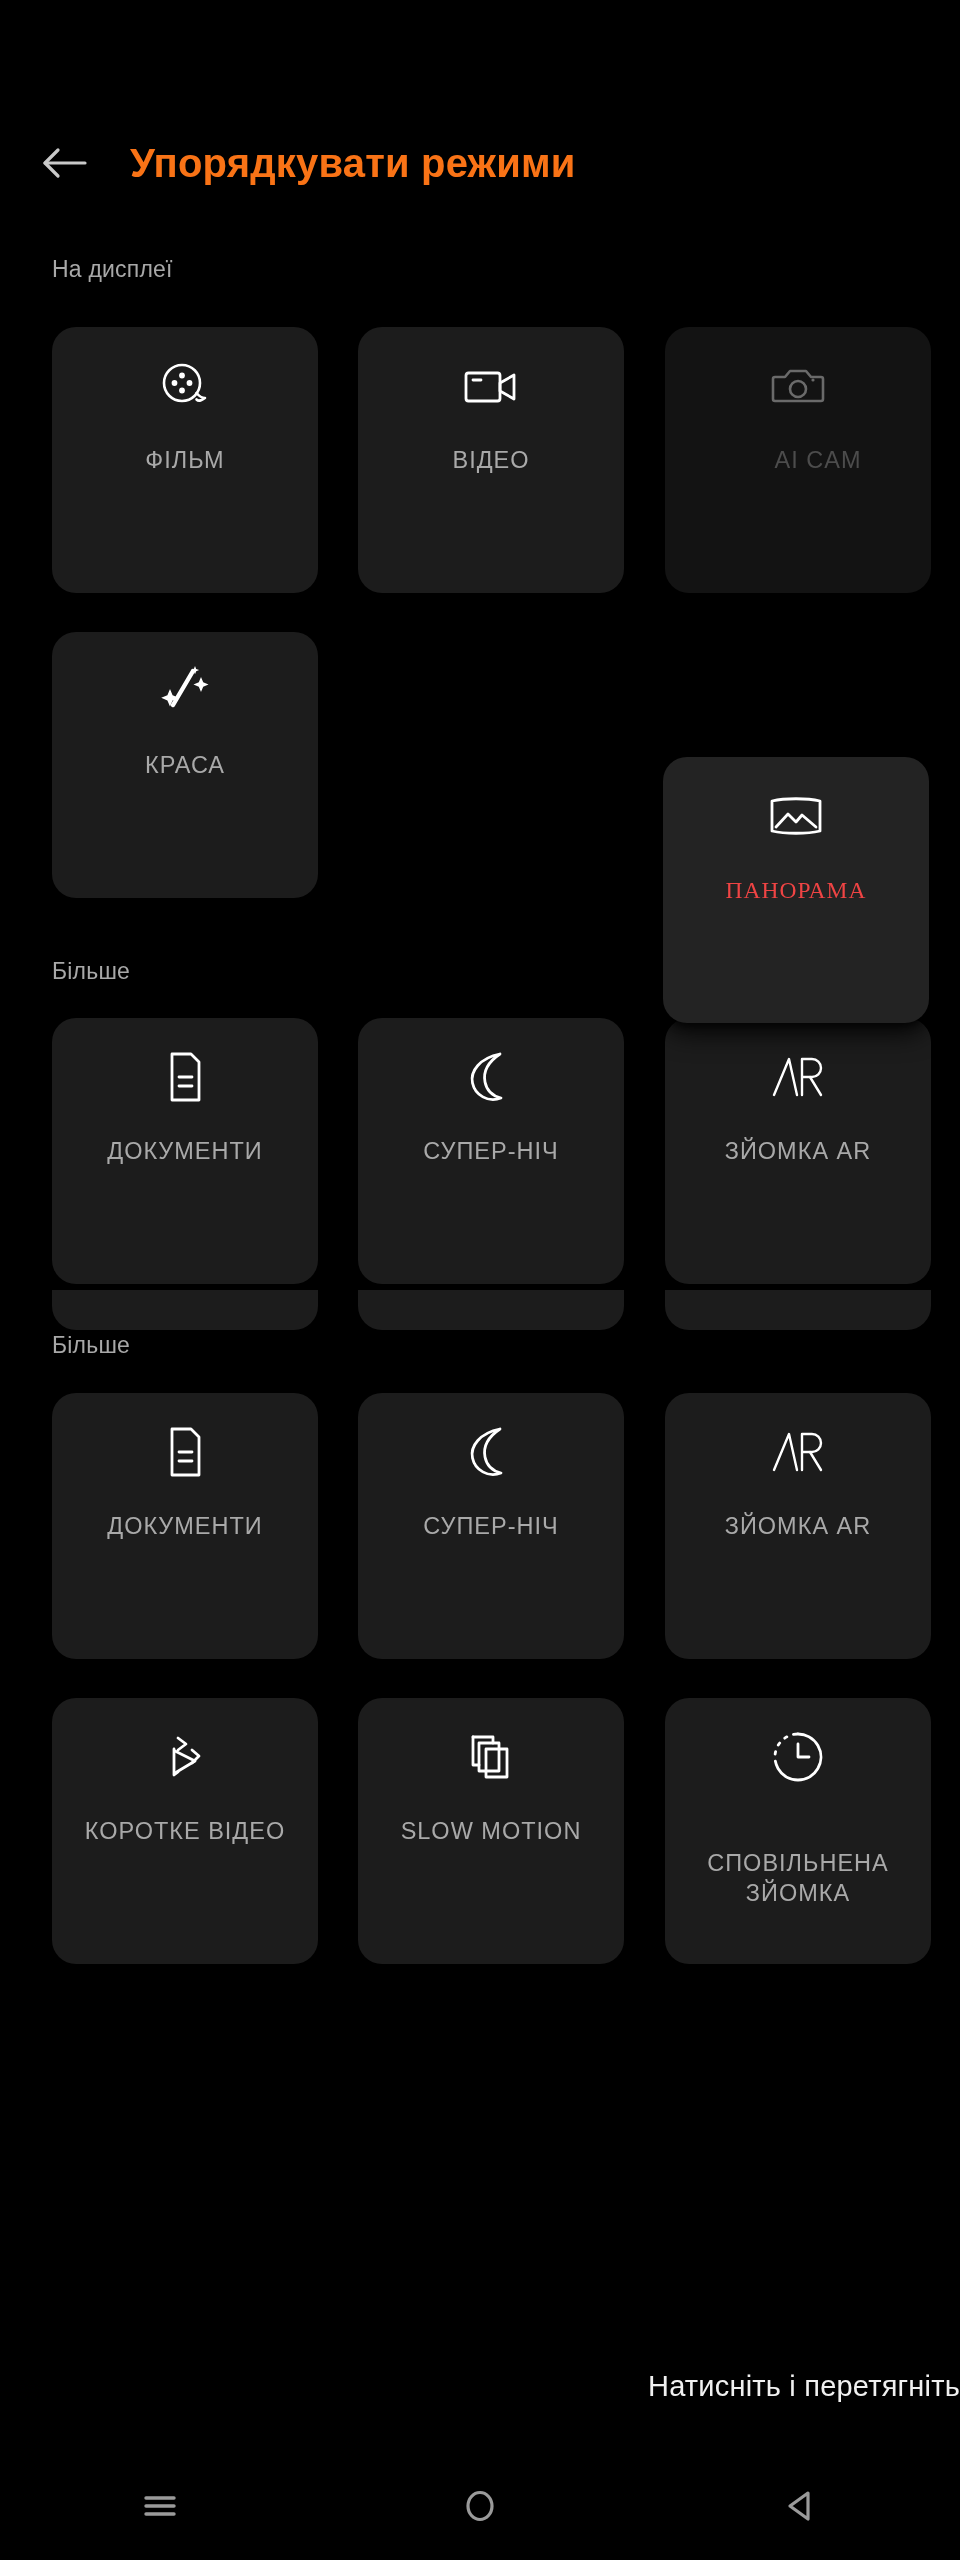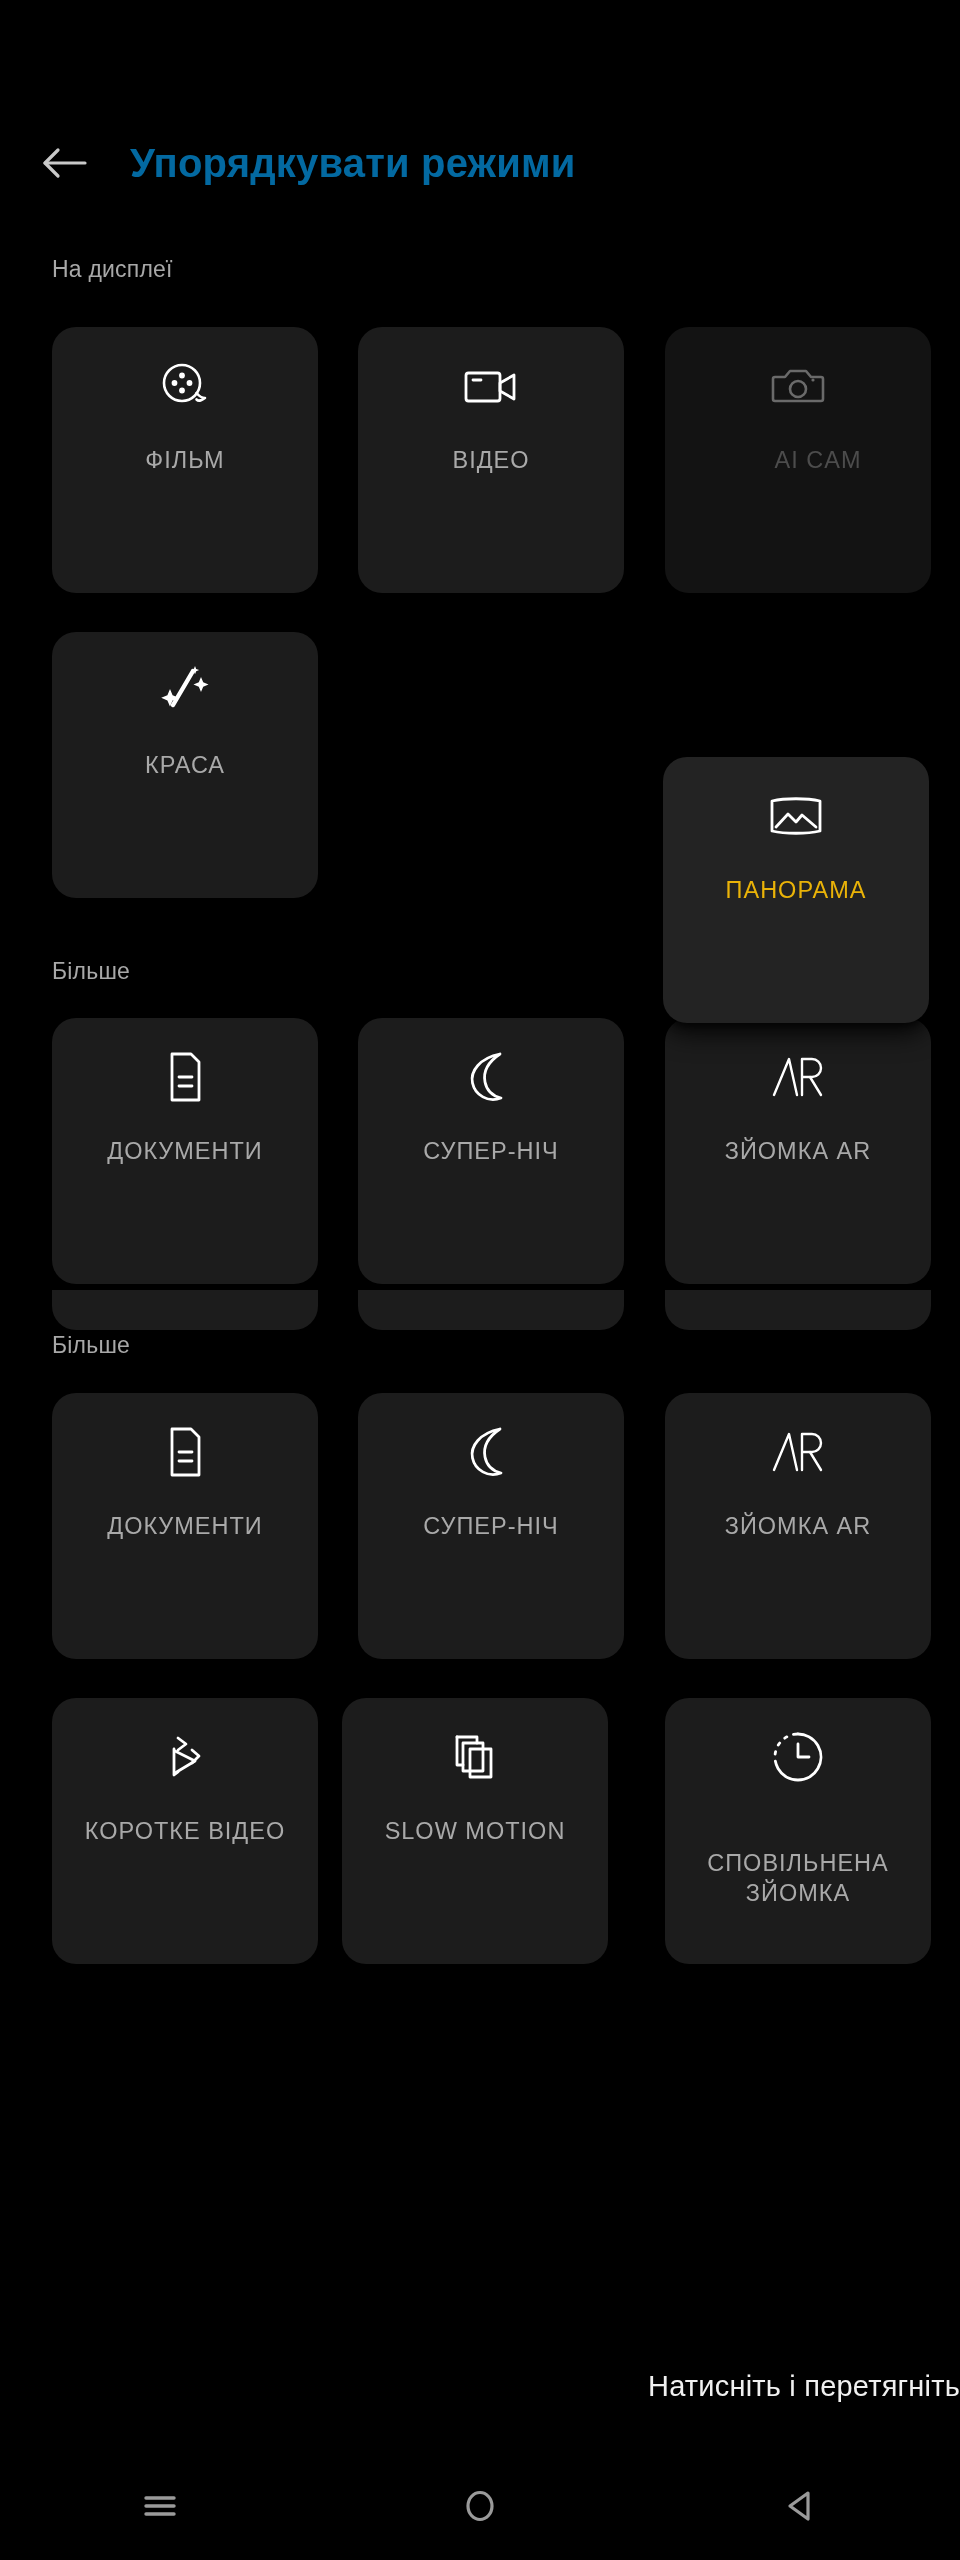--- a/index.html
+++ b/index.html
@@ -21,21 +21,21 @@
     display: flex; align-items: center;
   }
   .back-btn {
     width: 74px; height: 74px; margin-left: 28px;
     display: flex; align-items: center; justify-content: center;
     cursor: pointer;
   }
   .back-btn svg { display: block; }
   .appbar-title {
     margin-left: 28px;
-    font-size: 40px; font-weight: bold; color: #0369a1;
+    font-size: 40px; font-weight: bold; color: #f97316;
     letter-spacing: 0.2px; white-space: nowrap;
   }
 
   
   .section-label {
     position: absolute; left: 52px;
     font-size: 23px; color: #a8a8a8; letter-spacing: 0.2px;
     white-space: nowrap;
   }
 
@@ -62,21 +62,21 @@
     width: 100%;
   }
   .tile.dim .lbl { color: #4c4c4c; padding-left: 48px; }
 
   
   .tile.floating {
     background: #232323;
     box-shadow: 0 10px 26px rgba(0,0,0,0.85), 0 2px 8px rgba(0,0,0,0.7);
     z-index: 40;
   }
-  .tile.floating .lbl { color: #eab308; }
+  .tile.floating .lbl { color: #ef4444; font-family: Liberation Serif, serif; }
 
   
   .tile-peek {
     position: absolute;
     width: 266px; height: 40px;
     background: #1c1c1c;
     border-bottom-left-radius: 24px; border-bottom-right-radius: 24px;
   }
 
   
@@ -252,21 +252,21 @@
       <svg width="54" height="54" viewBox="0 0 54 54" fill="none">
         <path d="M20 8 L28 14 L20 20" stroke="#ffffff" stroke-width="2.8" stroke-linecap="round" stroke-linejoin="round"></path>
         <path d="M16 19 L16 45 L20 42" stroke="#ffffff" stroke-width="2.8" stroke-linecap="round" stroke-linejoin="round"></path>
         <path d="M17 21 L37 31 L17 43" stroke="#ffffff" stroke-width="2.8" stroke-linecap="round" stroke-linejoin="round"></path>
         <path d="M34 20 L41 26 L34 33" stroke="#ffffff" stroke-width="2.8" stroke-linecap="round" stroke-linejoin="round"></path>
       </svg>
     </div>
     <div class="lbl">КОРОТКЕ ВІДЕО</div>
   </div>
 
-  <div class="tile" style="left:342px; top:1698px;">
+  <div class="tile" style="left:358px; top:1698px;">
     <div class="ico">
       <svg width="52" height="52" viewBox="0 0 52 52" fill="none">
         <path d="M8 6 H28 V12" stroke="#ffffff" stroke-width="2.8" stroke-linecap="round" stroke-linejoin="round"></path>
         <path d="M8 6 V34 H14" stroke="#ffffff" stroke-width="2.8" stroke-linecap="round" stroke-linejoin="round"></path>
         <path d="M14 12 H34 V40 H14 Z" stroke="#ffffff" stroke-width="2.8" stroke-linejoin="round"></path>
         <path d="M21 18 H42 V46 H21 Z" stroke="#ffffff" stroke-width="2.8" stroke-linejoin="round"></path>
       </svg>
     </div>
     <div class="lbl">SLOW MOTION</div>
   </div>

